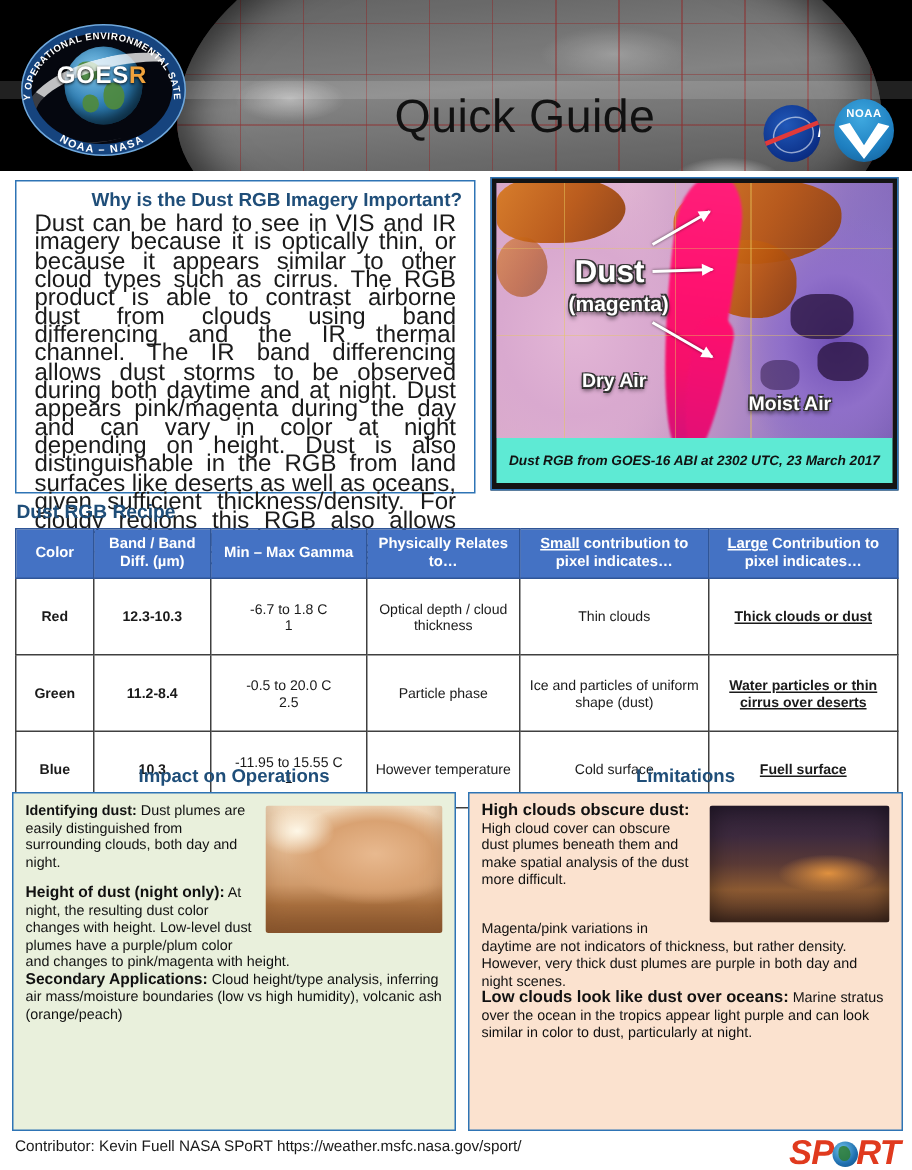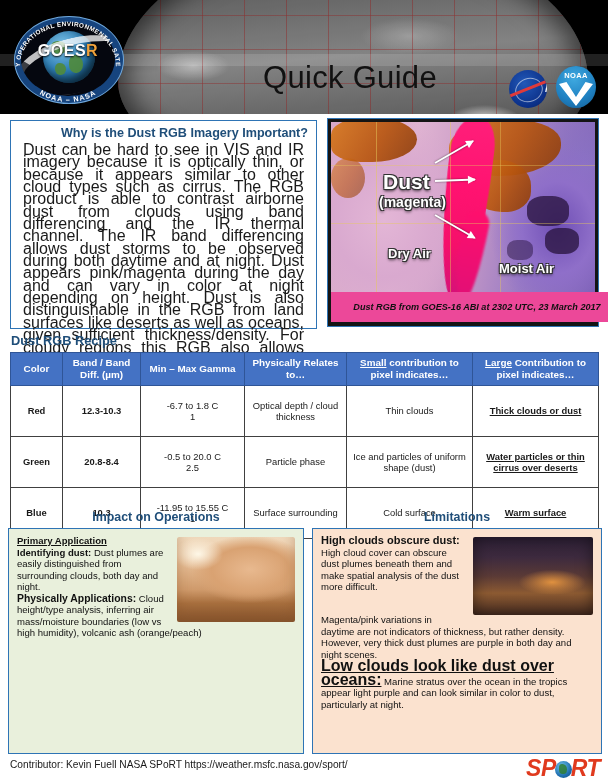--- a/index.html
+++ b/index.html
@@ -207,23 +207,22 @@
   .lbl-dry{left:57px;top:124px;font-size:13px;}
   .lbl-moist{left:168px;top:139px;font-size:13px;}
   .arrow{position:absolute;height:2px;background:#fff;transform-origin:0 50%;
     box-shadow:0 0 2px rgba(0,0,0,.6);}
   .arrow:after{
     content:"";position:absolute;right:-1px;top:-3px;
     border-left:8px solid #fff;border-top:4px solid transparent;border-bottom:4px solid transparent;
   }
   .sat-cap{
     width:264px;height:30px;display:flex;align-items:center;justify-content:center;
-    background:#ec4899;color:#111;font-size:9.1px;font-style:italic;font-weight:bold;
+    background:#5eead4;color:#111;font-size:9.1px;font-style:italic;font-weight:bold;
     text-align:center;
-    padding-left:14px;
   }
 
   
   .recipe-h{
     position:absolute;left:11px;top:333px;font-size:12.8px;font-weight:bold;color:#1f4e79;
   }
   table.recipe{
     position:absolute;left:10px;top:352px;width:588px;
     border-collapse:collapse;table-layout:fixed;
   }
@@ -405,50 +404,50 @@
     <tr>
       <td class="cname c-red">Red</td>
       <td class="band c-red">12.3-10.3</td>
       <td><span>-6.7 to 1.8 C</span><br><span>1</span></td>
       <td>Optical depth / cloud thickness</td>
       <td>Thin clouds</td>
       <td class="large c-red">Thick clouds or dust</td>
     </tr>
     <tr>
       <td class="cname c-green">Green</td>
-      <td class="band c-green">20.8-8.4</td>
+      <td class="band c-green">11.2-8.4</td>
       <td><span>-0.5 to 20.0 C</span><br><span>2.5</span></td>
       <td>Particle phase</td>
       <td>Ice and particles of uniform shape (dust)</td>
       <td class="large c-green">Water particles or thin cirrus over deserts</td>
     </tr>
     <tr>
       <td class="cname c-blue">Blue</td>
       <td class="band c-blue">10.3</td>
       <td><span>-11.95 to 15.55 C</span><br><span>1</span></td>
-      <td>Surface surrounding</td>
+      <td>However temperature</td>
       <td>Cold surface</td>
-      <td class="large c-blue">Warm surface</td>
+      <td class="large c-blue">Fuell surface</td>
     </tr>
   </tbody>
 </table>
 
 <div class="sec-title t-impact">Impact on Operations</div>
 <div class="sec-title t-limit">Limitations</div>
 
 <div class="panel p-impact">
   <div class="photo photo-dust"></div>
-  <p class="lead"><span class="bu">Primary Application</span></p>
   <p class="lead"><span class="b">Identifying dust:</span><span> Dust plumes are easily distinguished from surrounding clouds, both day and night.</span></p>
-  <p><span class="b" style="font-size:10.4px;">Physically Applications:</span><span> Cloud height/type analysis, inferring air mass/moisture boundaries (low vs high humidity), volcanic ash (orange/peach)</span></p>
+  <p style="margin-top:9px;"><span class="b" style="font-size:10.4px;">Height of dust (night only):</span><span> At night, the resulting dust color changes with height. Low-level dust plumes have a purple/plum color and changes to pink/magenta with height.</span></p>
+  <p><span class="b" style="font-size:10.4px;">Secondary Applications:</span><span> Cloud height/type analysis, inferring air mass/moisture boundaries (low vs high humidity), volcanic ash (orange/peach)</span></p>
 </div>
 
 <div class="panel p-limit">
   <div class="photo photo-night"></div>
   <p class="lead"><span class="b" style="font-size:11px;">High clouds obscure dust:</span><span> High cloud cover can obscure dust plumes beneath them and make spatial analysis of the dust more difficult.</span></p>
   <p style="margin-top:10px;"><br><span>Magenta/pink variations in daytime are not indicators of thickness, but rather density. However, very thick dust plumes are purple in both day and night scenes.</span></p>
-  <p><span class="b" style="font-size:16px;text-decoration:underline;">Low clouds look like dust over oceans:</span><span> Marine stratus over the ocean in the tropics appear light purple and can look similar in color to dust, particularly at night.</span></p>
+  <p><span class="b" style="font-size:11px;">Low clouds look like dust over oceans:</span><span> Marine stratus over the ocean in the tropics appear light purple and can look similar in color to dust, particularly at night.</span></p>
 </div>
 
 <div class="footer">
   <div class="foot-txt">Contributor: Kevin Fuell NASA SPoRT https://weather.msfc.nasa.gov/sport/</div>
   <div class="sport"><span>SP</span><span class="sport-o"></span><span>RT</span></div>
 </div>
 
 </body></html>

